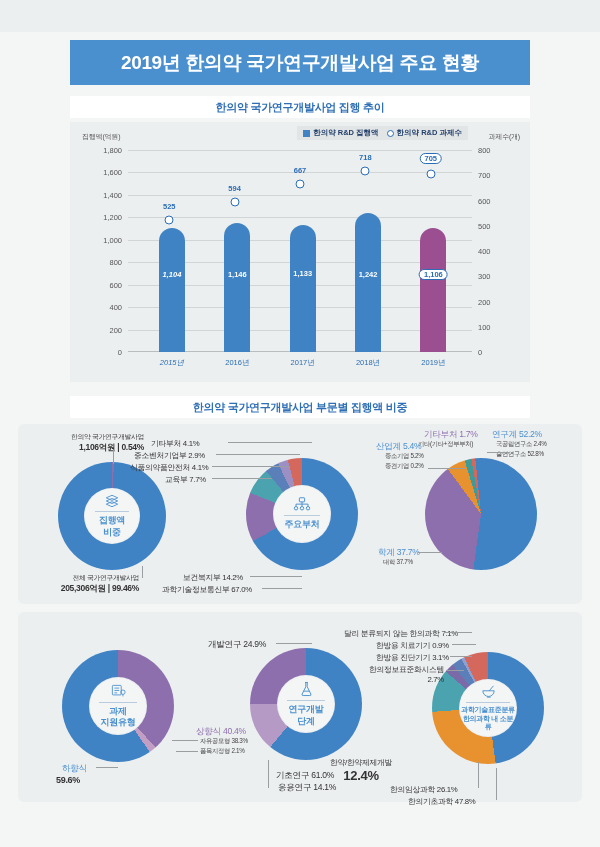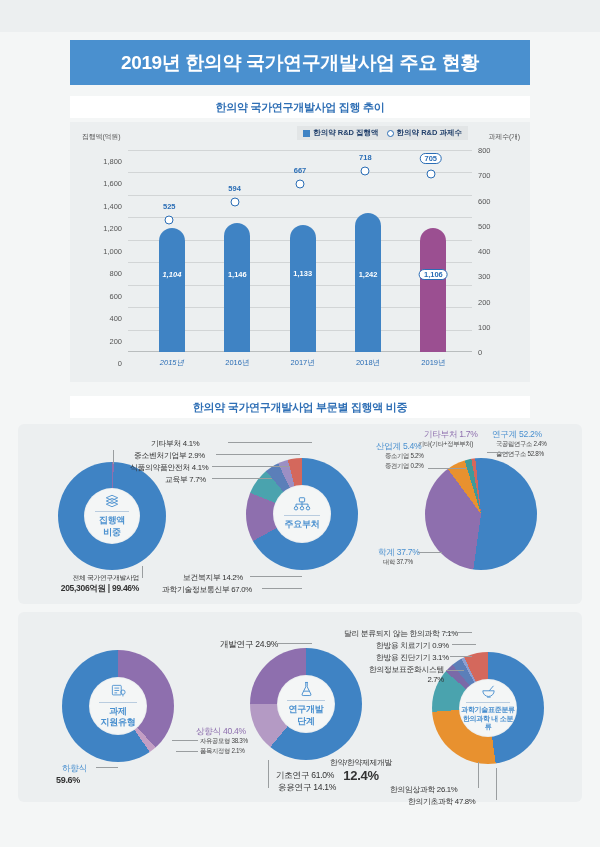--- a/index.html
+++ b/index.html
@@ -56,21 +56,21 @@
   .legend .sw-circ{width:7px;height:7px;border:1.4px solid #2a6db5;border-radius:50%;background:#fff;display:inline-block;margin-right:3px;vertical-align:-1px;box-sizing:border-box;}
   .legend-item{display:flex;align-items:center;}
   .plot{
     position:absolute;left:58px;top:28px;right:58px;bottom:30px;
   }
   .gridline{position:absolute;left:0;right:0;height:1px;background:#d2d5d6;}
   .ytick{
     position:absolute;font-size:7.5px;color:#555;text-align:right;
     width:36px;transform:translateY(-50%);
   }
-  .ytick.left{left:-42px;margin-top:11px;}
+  .ytick.left{left:-42px;}
   .ytick.right{right:-42px;text-align:left;}
   .bar{
     position:absolute;bottom:0;width:26px;
     border-radius:13px 13px 0 0;
   }
   .bar .bval{
     position:absolute;left:50%;transform:translateX(-50%);
     color:#fff;font-size:7.5px;font-weight:bold;white-space:nowrap;
   }
   .bar .bval.pill{
@@ -237,20 +237,24 @@
         <path d="M12 2 L21 6 L12 10 L3 6 Z"></path>
           <path d="M12 7 L21 11 L12 15 L3 11 Z"></path>
           <path d="M12 12 L21 16 L12 20 L3 16 Z"></path>
       </svg>
       <div class="divider" style="width:34px;"></div>
       <div class="ctitle">
         <span>집행액</span><br>
         <span>비중</span>
       </div>
     </div>
+  </div>
+  <div class="lab" style="left:24px;top:432px;text-align:right;width:120px;">
+    <div style="font-size:6.8px;">한의약 국가연구개발사업</div>
+    <div class="big" style="font-size:8.5px;">1,106억원 | 0.54%</div>
   </div>
   <div class="lead v" style="left:113px;top:450px;height:14px;background:#9a9ea0;"></div>
   <div class="lab" style="left:14px;top:573px;text-align:right;width:125px;">
     <div style="font-size:6.8px;">전체 국가연구개발사업</div>
     <div class="big" style="font-size:8.5px;">205,306억원 | 99.46%</div>
   </div>
   <div class="lead v" style="left:142px;top:566px;height:12px;background:#9a9ea0;"></div>
 
   <div class="donut-wrap" style="left:246px;top:458px;width:112px;height:112px;">
     <div class="donut" style="inset:0;background:conic-gradient(from 0deg,
@@ -362,21 +366,21 @@
         <path d="M8 2 h4 M9 2 v6 L4 18 a1.5 1.5 0 0 0 1.4 2 h9.2 A1.5 1.5 0 0 0 16 18 L11 8 V2"></path>
         <path d="M6 14 h8"></path>
       </svg>
       <div class="divider" style="width:38px;"></div>
       <div class="ctitle">
         <span>연구개발</span><br>
         <span>단계</span>
       </div>
     </div>
   </div>
-  <div class="lab" style="left:220px;top:639px;text-align:center;">
+  <div class="lab" style="left:208px;top:639px;text-align:center;">
     <span class="pct">개발연구 24.9%</span>
   </div>
   <div class="lead h" style="left:276px;top:643px;width:36px;background:#9a9ea0;"></div>
   <div class="lab" style="left:276px;top:770px;">
     <span class="pct">기초연구 61.0%</span>
   </div>
   <div class="lab" style="left:278px;top:782px;">
     <span class="pct">응용연구 14.1%</span>
   </div>
   <div class="lead v" style="left:268px;top:760px;height:28px;background:#9a9ea0;"></div>

